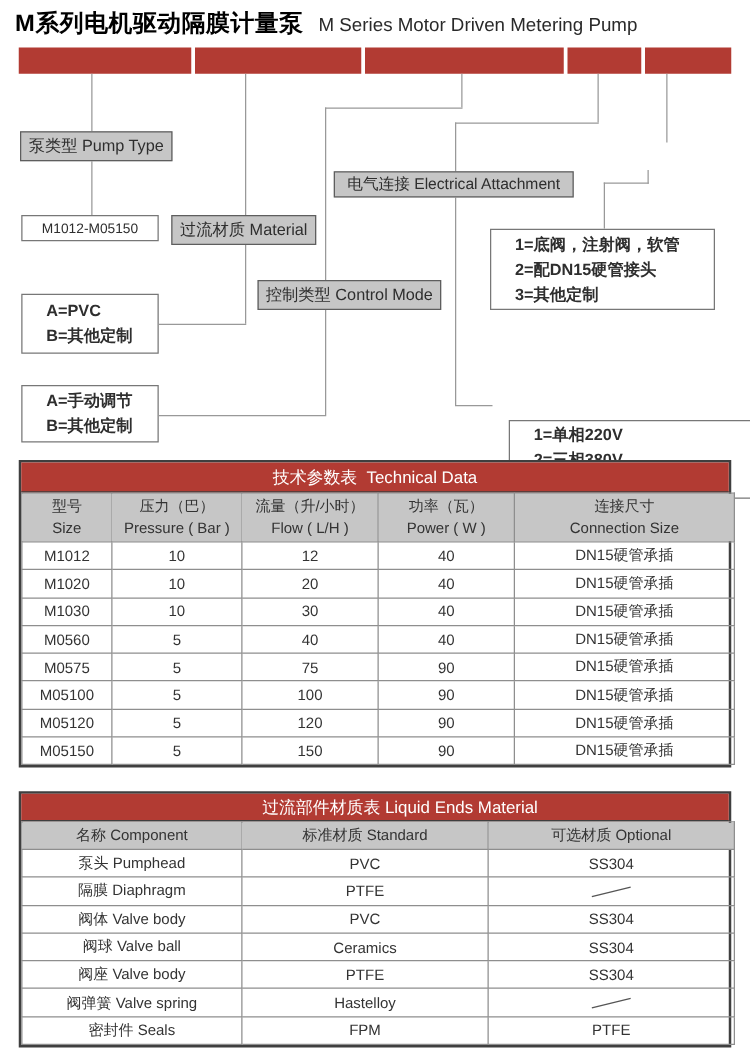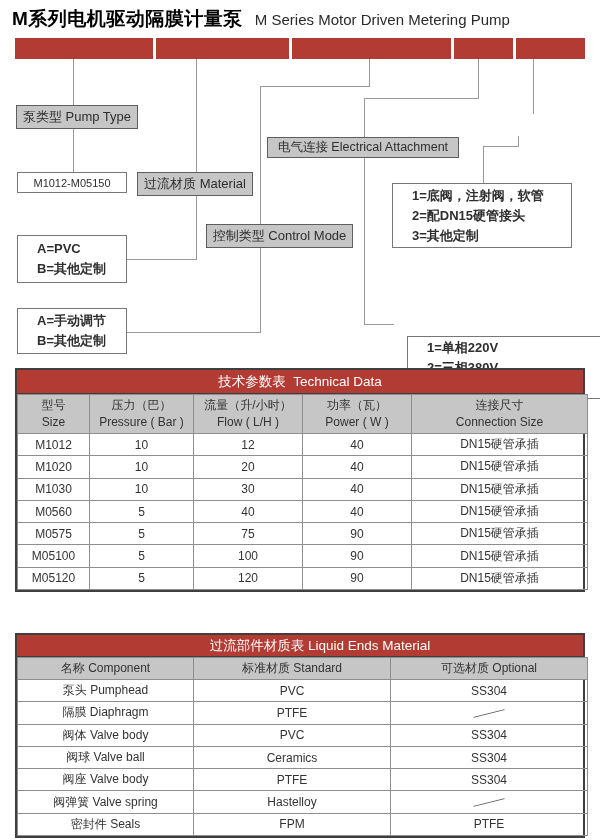--- a/index.html
+++ b/index.html
@@ -175,20 +175,27 @@
             <td>90</td>
             <td>DN15硬管承插</td>
           </tr>
           <tr>
             <td>M05120</td>
             <td>5</td>
             <td>120</td>
             <td>90</td>
             <td>DN15硬管承插</td>
           </tr>
+          <tr>
+            <td>M05150</td>
+            <td>5</td>
+            <td>150</td>
+            <td>90</td>
+            <td>DN15硬管承插</td>
+          </tr>
         </tbody>
     </table>
   </div>
 
   <div class="tbl" id="mat-table" style="top:633px;">
     <div class="tbl-title">过流部件材质表 Liquid Ends Material</div>
     <table>
       <colgroup>
         <col style="width:176px;">
           <col style="width:197px;">

